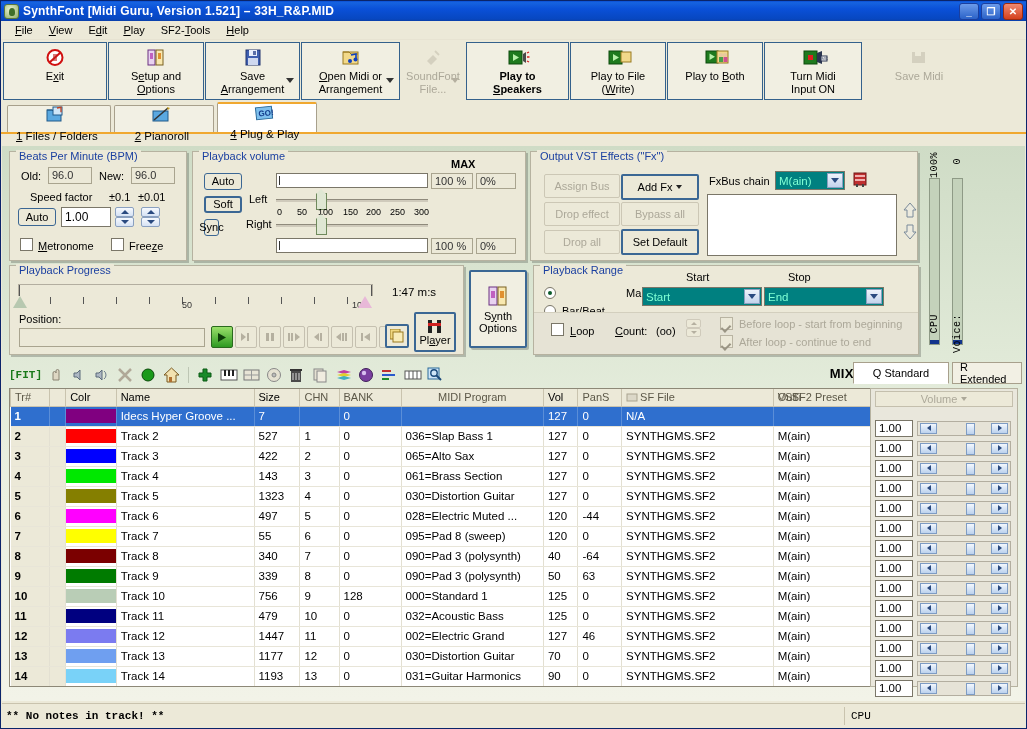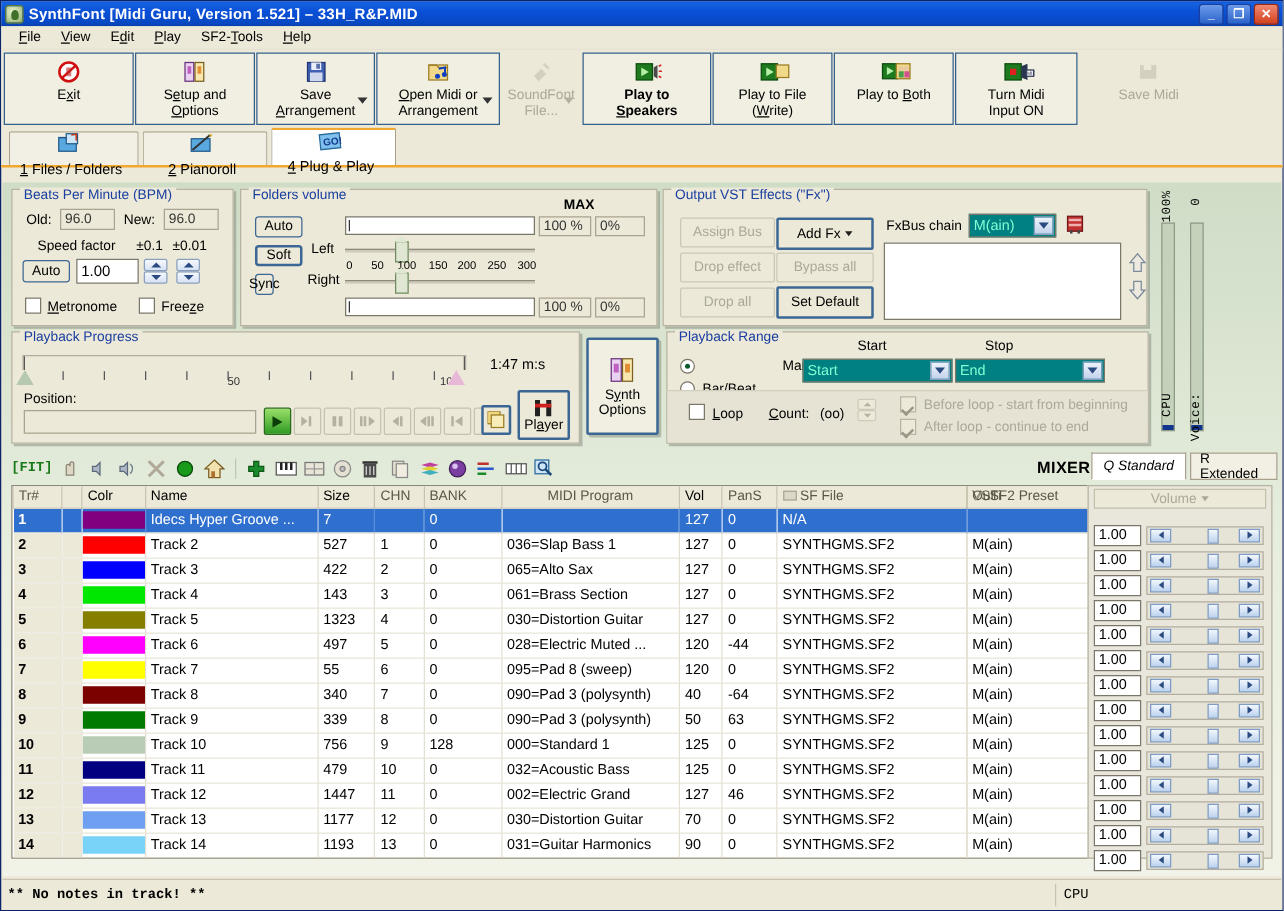--- a/index.html
+++ b/index.html
@@ -402,21 +402,21 @@
           </div>
 
         <div class="chk" style="left:10px; top:72px;"></div>
         <div class="lbl" style="left:28px; top:74px;"><u>M</u>etronome</div>
         <div class="chk" style="left:101px; top:72px;"></div>
         <div class="lbl" style="left:119px; top:74px;">Free<u>z</u>e</div>
       </div>
     </div>
 
     <div class="grp" style="left:190px; top:5px; width:334px; height:110px;">
-      <div class="cap">Folders volume</div>
+      <div class="cap">Playback volume</div>
       <div class="grpbody">
         <div class="btn sm" style="left:11px; top:7px; width:38px; height:17px;">Auto</div>
         <div class="btn sm" style="left:11px; top:30px; width:38px; height:17px; border-width:2px;">Soft</div>
         <div class="btn sm" style="left:11px; top:53px; width:15px; height:17px;">Sync</div>
 
         <div class="lbl" style="left:56px; top:27px;">Left</div>
         <div class="lbl" style="left:53px; top:52px;">Right</div>
 
         <div class="lbl" style="left:258px; top:-8px; font-weight:bold;">MAX</div>
 
@@ -727,21 +727,21 @@
             <path d="M5 4 v8 M9 4 v8 M13 4 v8" stroke="#555"></path>
           </svg></span>
       <span class="mico"><svg width="16" height="16" viewBox="0 0 16 16">
             <rect x="1" y="1" width="11" height="11" fill="#cfe6f8" stroke="#2a6a9a"></rect>
             <circle cx="7" cy="6" r="3.2" fill="none" stroke="#1a4a7a" stroke-width="1.4"></circle>
             <path d="M9.5 8.5 L14 13" stroke="#1a4a7a" stroke-width="2"></path>
           </svg></span>
     </div>
 
     <span class="mixlabel">MIXER:</span>
-    <div class="mixtab" style="right:76px; width:76px;font-style:italic;">
+    <div class="mixtab" style="right:76px; width:96px;">
         <span>Q Standard</span>
       </div>
     <div class="mixtab inactive" style="right:3px; width:70px;">
         <span>R Extended</span>
       </div>
 
     <div class="tablewrap">
       <table class="grid">
         <colgroup>
           <col style="width:34px">

